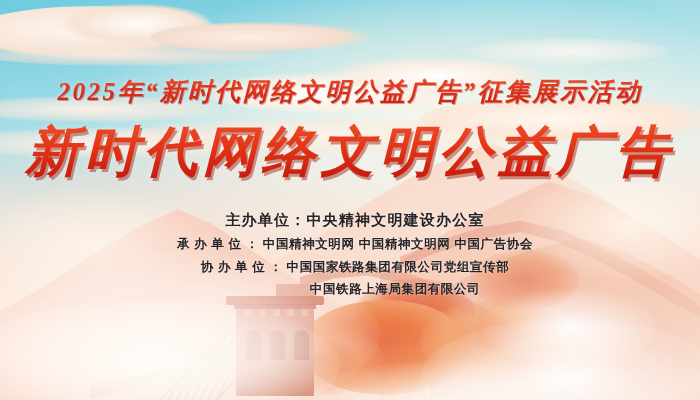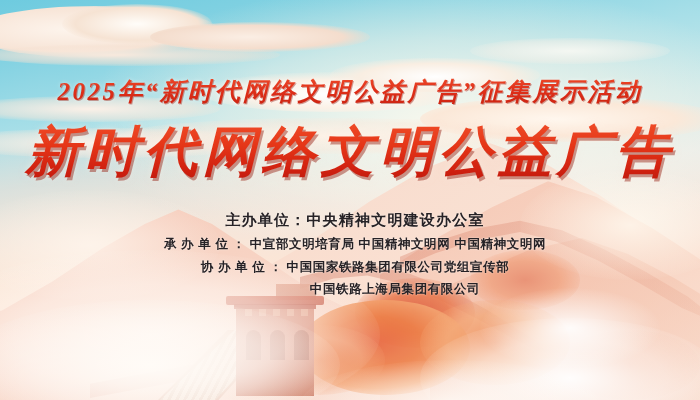--- a/index.html
+++ b/index.html
@@ -282,21 +282,21 @@
 
     <div class="headline">2025年“新时代网络文明公益广告”征集展示活动</div>
 
     <div class="maintitle">新时代网络文明公益广告</div>
 
     <div class="org org-1">
       <span>主办单位：</span><span>中央精神文明建设办公室</span>
     </div>
 
     <div class="org org-2">
-      <span>承 办 单 位 ：</span>&nbsp;<span>中宣部文明培育局 中国精神文明网 中国精神文明网</span>
+      <span>承 办 单 位 ：</span>&nbsp;<span>中国精神文明网 中国精神文明网 中国广告协会</span>
     </div>
 
     <div class="org org-3">
       <span>协 办 单 位 ：</span>&nbsp;<span>中国国家铁路集团有限公司党组宣传部</span>
     </div>
 
     <div class="org org-4">
       <span>中国铁路上海局集团有限公司</span>
     </div>
 

